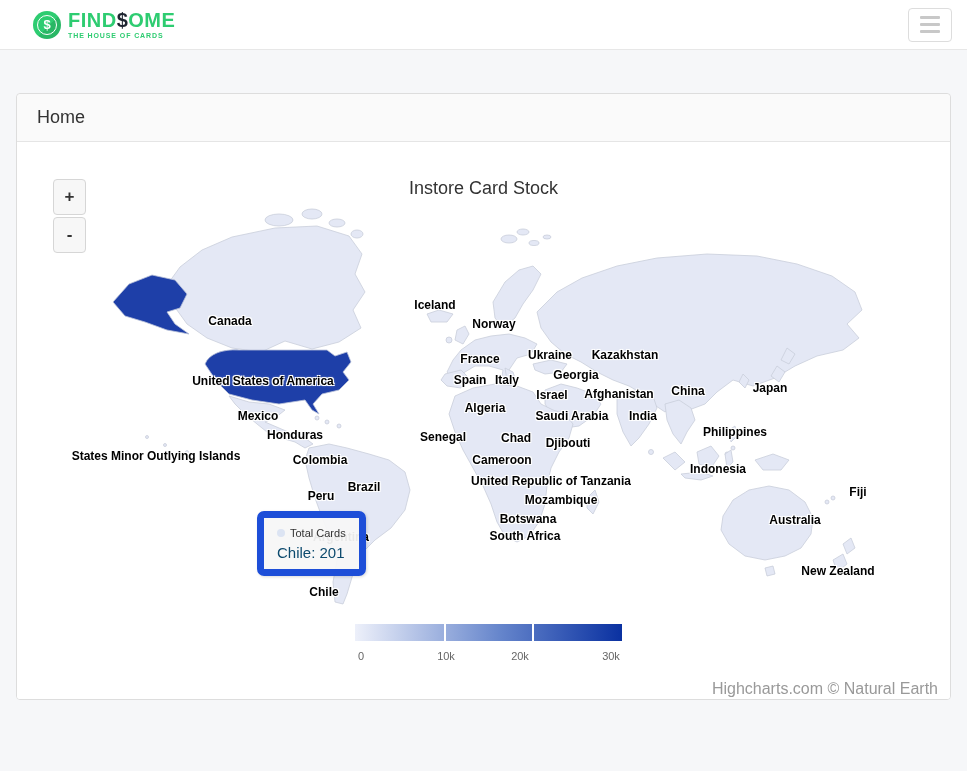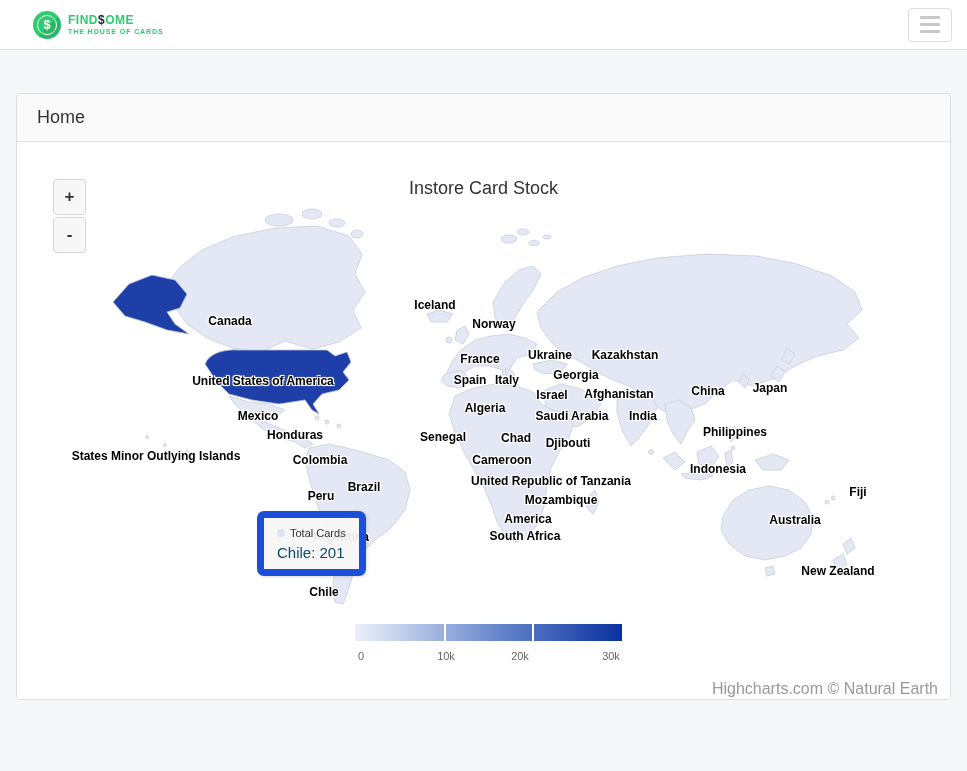--- a/index.html
+++ b/index.html
@@ -31,21 +31,21 @@
     width:28px;height:28px;border-radius:50%;
     background:linear-gradient(135deg,var(--accent) 54%,var(--accent-dark) 54%);
     display:flex;align-items:center;justify-content:center;
     color:#fff;font-weight:bold;font-size:13px;position:relative;
   }
   .brand-circle::before{
     content:"";position:absolute;inset:4px;border:1.5px solid #fff;border-radius:50%;
   }
   .brand-circle span{position:relative;z-index:1;}
   .brand-text{line-height:1;}
-  .brand-name{font-size:12px;font-weight:800;color:var(--accent);letter-spacing:.5px;}
+  .brand-name{font-size:20px;font-weight:800;color:var(--accent);letter-spacing:.5px;text-align:right;}
   .brand-name .dollar{color:#1d2430;}
   .brand-tagline{font-size:7px;font-weight:700;color:var(--accent);letter-spacing:.9px;margin-top:2px;}
   .menu-toggle{
     width:44px;height:34px;background:#fff;border:1px solid #ddd;border-radius:4px;
     display:flex;flex-direction:column;align-items:center;justify-content:center;gap:4px;
     cursor:pointer;
   }
   .menu-toggle .bar{width:20px;height:3px;background:#c8c8c8;border-radius:1px;}
   
   .panel{
@@ -230,35 +230,35 @@
           <span class="country-label" style="left: 418px; top: 163px;">Iceland</span>
           <span class="country-label" style="left: 477px; top: 182px;">Norway</span>
           <span class="country-label" style="left: 463px; top: 217px;">France</span>
           <span class="country-label" style="left: 533px; top: 213px;">Ukraine</span>
           <span class="country-label" style="left: 608px; top: 213px;">Kazakhstan</span>
           <span class="country-label" style="left: 453px; top: 238px;">Spain</span>
           <span class="country-label" style="left: 490px; top: 238px;">Italy</span>
           <span class="country-label" style="left: 559px; top: 233px;">Georgia</span>
           <span class="country-label" style="left: 535px; top: 253px;">Israel</span>
           <span class="country-label" style="left: 602px; top: 252px;">Afghanistan</span>
-          <span class="country-label" style="left: 671px; top: 249px; margin-left: 20px;">China</span>
+          <span class="country-label" style="left: 671px; top: 249px;">China</span>
           <span class="country-label" style="left: 753px; top: 246px;">Japan</span>
           <span class="country-label" style="left: 468px; top: 266px;">Algeria</span>
           <span class="country-label" style="left: 555px; top: 274px;">Saudi Arabia</span>
           <span class="country-label" style="left: 626px; top: 274px;">India</span>
           <span class="country-label" style="left: 718px; top: 290px;">Philippines</span>
           <span class="country-label" style="left: 426px; top: 295px;">Senegal</span>
           <span class="country-label" style="left: 499px; top: 296px;">Chad</span>
           <span class="country-label" style="left: 551px; top: 301px;">Djibouti</span>
           <span class="country-label" style="left: 485px; top: 318px;">Cameroon</span>
           <span class="country-label" style="left: 701px; top: 327px;">Indonesia</span>
           <span class="country-label" style="left: 534px; top: 339px;">United Republic of Tanzania</span>
           <span class="country-label" style="left: 544px; top: 358px;">Mozambique</span>
           <span class="country-label" style="left: 841px; top: 350px;">Fiji</span>
-          <span class="country-label" style="left: 511px; top: 377px;">America</span>
+          <span class="country-label" style="left: 511px; top: 377px;">Botswana</span>
           <span class="country-label" style="left: 778px; top: 378px;">Australia</span>
           <span class="country-label" style="left: 508px; top: 394px;">South Africa</span>
           <span class="country-label" style="left: 821px; top: 429px;">New Zealand</span>
         </div>
 
       <div class="map-tooltip">
         <div class="tt-line1">
           <span class="tt-dot"></span>
           <span>Total Cards</span>
         </div>

